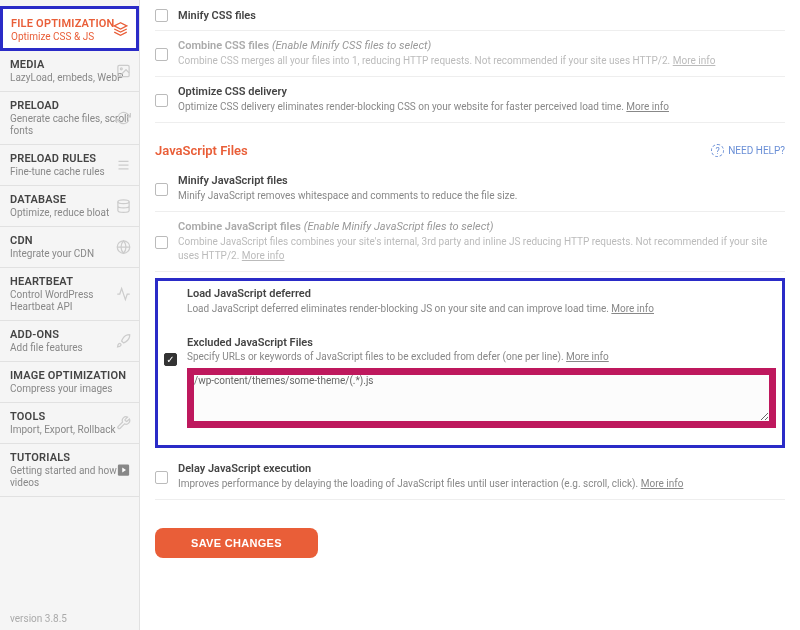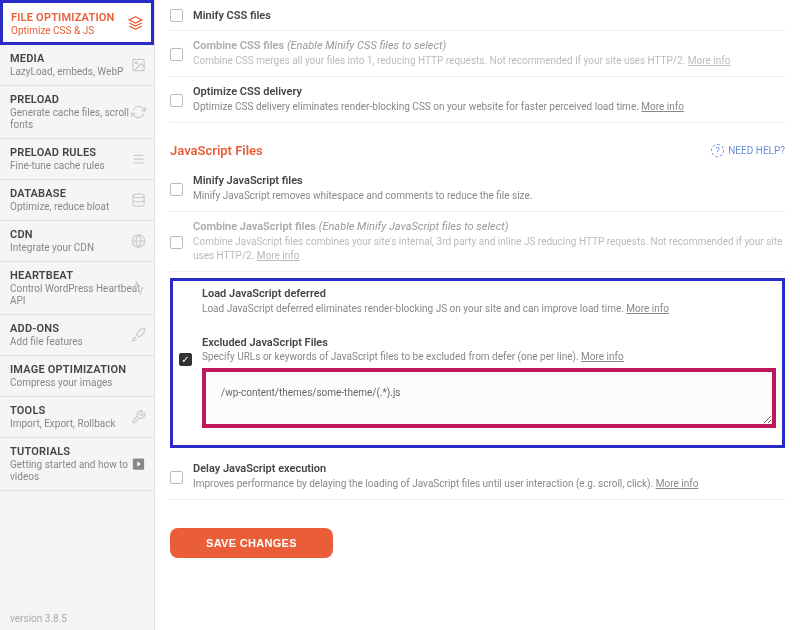--- a/index.html
+++ b/index.html
@@ -7,26 +7,26 @@
       font-family: -apple-system, BlinkMacSystemFont, "Segoe UI", Roboto, sans-serif;
       font-size: 13px;
       color: #444;
       background: #fff;
       width: 800px;
       height: 630px;
       overflow: hidden;
       display: flex;
     }
     .sidebar {
-      width: 155px;
+      width: 140px;
       background: #f5f5f5;
       border-right: 1px solid #e1e1e1;
       display: flex;
       flex-direction: column;
-      padding-top: 0;
+      padding-top: 6px;
     }
     .sidebar-item {
       padding: 7px 10px;
       border-bottom: 1px solid #e1e1e1;
       cursor: pointer;
       position: relative;
     }
     .sidebar-item.active {
       background: #fff;
       color: #e95e38;
@@ -158,24 +158,24 @@
     }
     .sub-setting-desc {
       font-size: 10px;
       color: #888;
       margin-top: 2px;
     }
     textarea.excluded {
       width: 100%;
       height: 60px;
       margin-top: 6px;
-      border: 4px solid #be185d;
+      border: 7px solid #be185d;
       background: #fcfcfc;
       font-size: 10px;
-      padding: 15px;
+      padding: 0;
       color: #666;
       resize: both;
       font-family: inherit;
     }
     .save-btn {
       background: #e95e38;
       color: #fff;
       border: none;
       padding: 9px 36px;
       font-weight: 600;

